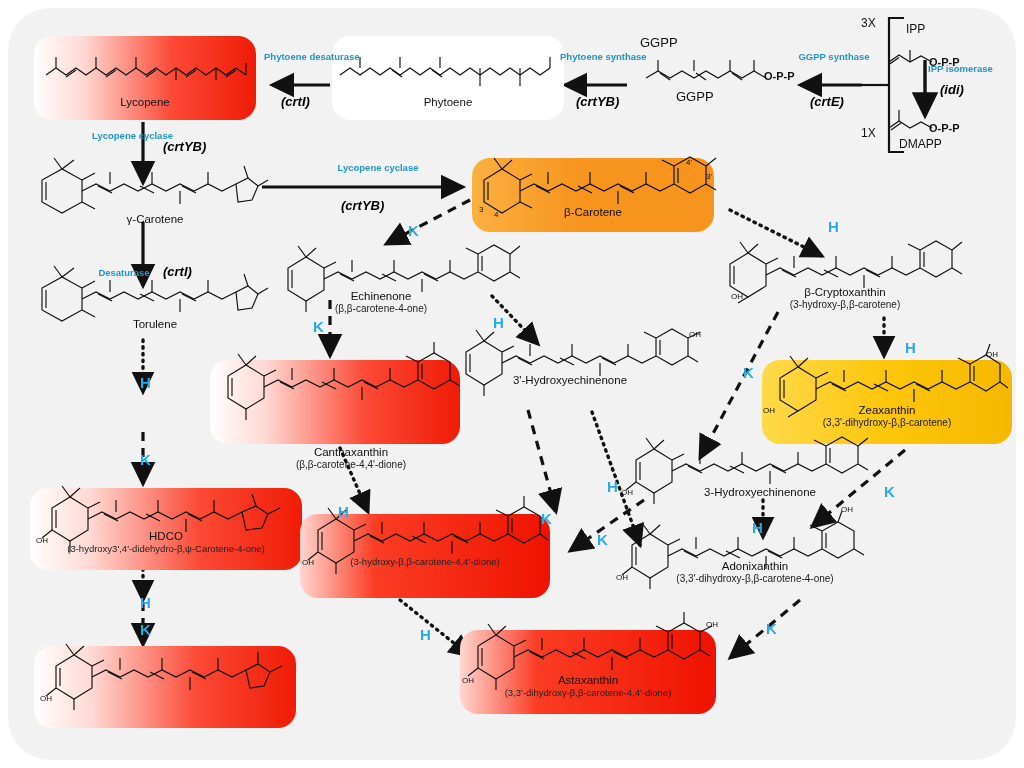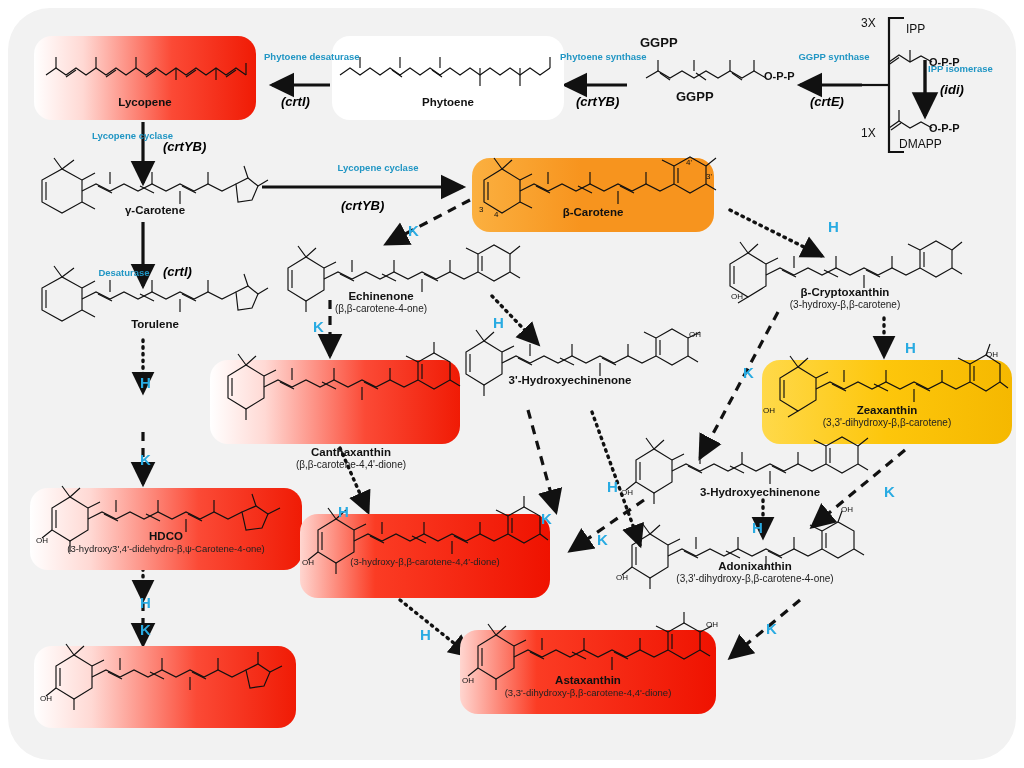--- a/index.html
+++ b/index.html
@@ -7,21 +7,21 @@
   #canvas{position:relative;width:1024px;height:768px;background:#ffffff;overflow:hidden;}
   #panel{position:absolute;left:8px;top:8px;width:1008px;height:752px;
          background:#f2f2f2;border-radius:42px;}
   .lbl{position:absolute;font-size:11px;color:#111;white-space:nowrap;}
   .lbl.bold{font-weight:normal;}
   .enz{position:absolute;font-size:9.5px;color:#2196c4;font-weight:bold;line-height:10px;
        text-align:center;white-space:nowrap;}
   .gene{position:absolute;font-size:13px;color:#000;font-weight:bold;font-style:italic;white-space:nowrap;}
   .kh{position:absolute;font-size:15px;color:#29ABE2;font-weight:bold;}
   .cmpd{position:absolute;text-align:center;white-space:nowrap;}
-  .cmpd .nm{font-size:11.5px;font-weight:bold;color:#111;line-height:13px;}
+  .cmpd .nm{font-size:11.5px;font-weight:normal;color:#111;line-height:13px;}
   .cmpd .sub{font-size:10px;color:#222;line-height:12px;}
   .cmpd.onbox .nm{color:#111;}
   .box{position:absolute;border-radius:18px;}
   .box.white{background:#ffffff;}
   .box.redgrad{background:linear-gradient(90deg,#ffffff 0%,#ffd9d4 22%,#fb4a36 62%,#f01b05 100%);}
   .box.redflat{background:linear-gradient(90deg,#ffd6d0 0%,#fb3c24 30%,#ef1200 100%);}
   .box.orange{background:linear-gradient(90deg,#fbb040 0%,#f7941e 45%,#f7941e 100%);}
   .box.yellow{background:linear-gradient(90deg,#ffd94a 0%,#fdc60b 50%,#f5b800 100%);}
   svg{position:absolute;left:0;top:0;pointer-events:none;}
 </style>
@@ -295,21 +295,21 @@
   </div>
 
   <div class="cmpd onbox" style="left:34px;top:96px;width:222px;">
     <div class="nm">Lycopene</div>
   </div>
 
   <div class="cmpd" style="left:332px;top:96px;width:232px;">
     <div class="nm">Phytoene</div>
   </div>
 
-  <div class="cmpd" style="left:60px;top:204px;width:190px;">
+  <div class="cmpd" style="left:60px;top:213px;width:190px;">
     <div class="nm">γ-Carotene</div>
   </div>
 
   <div class="cmpd onbox" style="left:472px;top:206px;width:242px;">
     <div class="nm">β-Carotene</div>
   </div>
   <div class="lbl" style="left:479px;top:205px;font-size:8px;">3</div>
   <div class="lbl" style="left:494px;top:210px;font-size:8px;">4</div>
   <div class="lbl" style="left:686px;top:158px;font-size:8px;">4'</div>
   <div class="lbl" style="left:706px;top:172px;font-size:8px;">3'</div>

